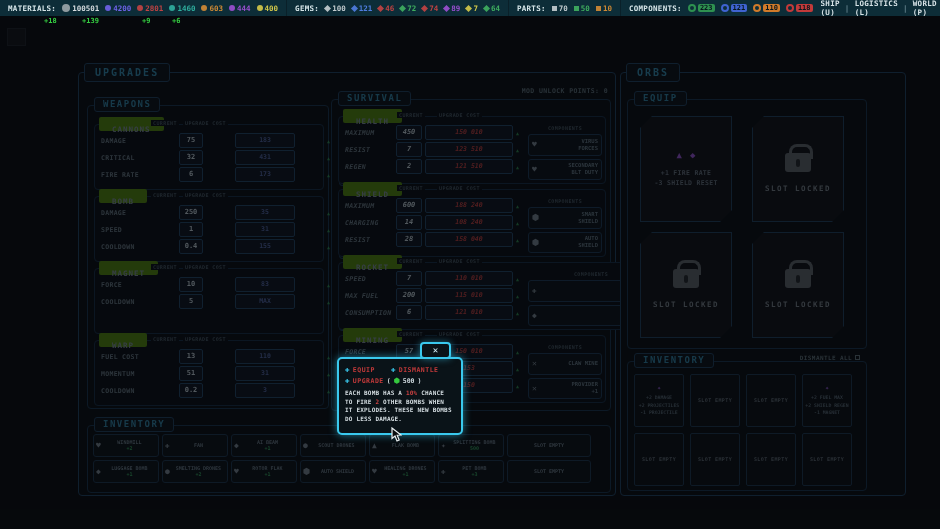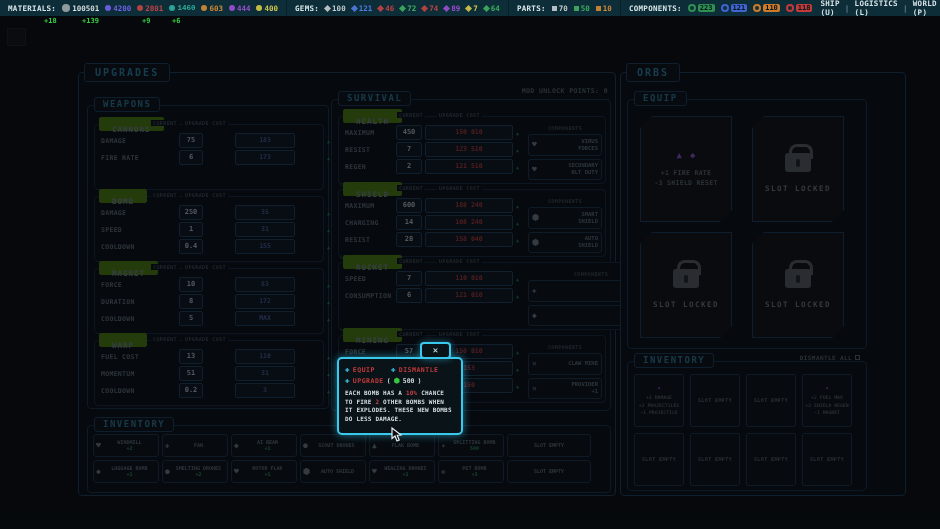--- a/index.html
+++ b/index.html
@@ -38,21 +38,21 @@
 
 .sub{position:absolute;border:1px solid #152c42;border-radius:4px;background:#0b0f14;}
 .stab{position:absolute;top:-8px;left:4px;height:13px;line-height:11px;padding:0 6px;border:7px solid #4d7c0f;border-radius:2px;background:#0d151c;color:#74848f;font-size:7.5px;letter-spacing:1px;}
 .colh{position:absolute;top:-5px;font-size:5px;color:#40505c;letter-spacing:.4px;background:#0b0f14;padding:0 2px;}
 .wsec .h-cur{left:56px;}.wsec .h-cost{left:88px;}
 .ssec .h-cur{left:58px;}.ssec .h-cost{left:98px;}
 .sub-body{position:absolute;left:4px;right:3px;top:8px;bottom:3px;display:flex;gap:4px;}
 .tbl{display:flex;flex-direction:column;gap:2px;}
 .trow{display:grid;align-items:center;gap:3px;}
 .wsec .trow{grid-template-columns:48px 24px 60px 8px;gap:32px;}
-.ssec .trow{grid-template-columns:50px 26px 88px 8px;}
+.ssec .trow{grid-template-columns:50px 26px 88px 8px;font-style:italic;}
 .rlabel{font-size:6.5px;color:#5e6e79;letter-spacing:.3px;padding-left:2px;}
 .cell{height:15px;line-height:13px;border:1px solid #20405e;border-radius:2px;background:#0e161f;text-align:center;font-size:7px;}
 .val{color:#b0bcc4;}
 .cost{color:#4a5c94;font-size:6.5px;}
 .redcost .cost{color:#b03a3a;}
 .uarr{font-size:5px;color:#2f9154;opacity:.8;cursor:pointer;}
 .comps{flex:1;display:flex;flex-direction:column;gap:3px;min-width:0;}
 .colh2{font-size:5px;color:#40505c;text-align:center;letter-spacing:.4px;}
 .comp{flex:1;border:1px solid #1b3750;border-radius:3px;background:#0d1319;display:flex;align-items:center;padding:1px 3px;gap:2px;}
 .cicon{font-size:8px;color:#6e7b85;}
@@ -110,21 +110,21 @@
           <b>100501</b>
         </span>
       <span class="tb-item" style="color: rgb(111, 98, 232); justify-content: center;">
           <i class="dot"></i>
           <b>4200</b>
         </span>
       <span class="tb-item" style="color: rgb(192, 67, 67);">
           <i class="dot"></i>
           <b>2801</b>
         </span>
-      <span class="tb-item" style="color: rgb(47, 174, 158); font-family: Liberation Mono, monospace;">
+      <span class="tb-item" style="color: rgb(47, 174, 158);">
           <i class="dot"></i>
           <b>1460</b>
         </span>
       <span class="tb-item" style="color: rgb(207, 138, 53);">
           <i class="dot"></i>
           <b>603</b>
         </span>
       <span class="tb-item" style="color: rgb(154, 79, 208);">
           <i class="dot"></i>
           <b>444</b>
@@ -242,20 +242,26 @@
         <span class="colh h-cost">UPGRADE COST</span>
         <div class="sub-body">
           <div class="tbl">
             <div class="trow">
               <span class="rlabel">DAMAGE</span>
               <span class="cell val">75</span>
               <span class="cell cost">183</span>
               <span class="uarr">▲</span>
             </div>
             <div class="trow">
+              <span class="rlabel">CRITICAL</span>
+              <span class="cell val">32</span>
+              <span class="cell cost">431</span>
+              <span class="uarr">▲</span>
+            </div>
+            <div class="trow">
               <span class="rlabel">FIRE RATE</span>
               <span class="cell val">6</span>
               <span class="cell cost">173</span>
               <span class="uarr">▲</span>
             </div>
           </div>
           <div class="comps">
             <span class="colh2">COMPONENTS</span>
             <div class="comp">
               <span class="cicon">⌖</span>
@@ -326,26 +332,20 @@
         <span class="colh h-cost">UPGRADE COST</span>
         <div class="sub-body">
           <div class="tbl">
             <div class="trow">
               <span class="rlabel">FORCE</span>
               <span class="cell val">10</span>
               <span class="cell cost">83</span>
               <span class="uarr">▲</span>
             </div>
             <div class="trow">
-              <span class="rlabel">DURATION</span>
-              <span class="cell val">8</span>
-              <span class="cell cost">172</span>
-              <span class="uarr">▲</span>
-            </div>
-            <div class="trow">
               <span class="rlabel">COOLDOWN</span>
               <span class="cell val">5</span>
               <span class="cell cost">MAX</span>
               <span class="uarr">▲</span>
             </div>
           </div>
           <div class="comps">
             <span class="colh2">COMPONENTS</span>
             <div class="comp">
               <span class="cicon">❄</span>
@@ -508,20 +508,26 @@
       <div class="sub ssec redcost" style="left:6px;top:162px;width:320px;height:68px;">
         <div class="stab">ROCKET</div>
         <span class="colh h-cur">CURRENT</span>
         <span class="colh h-cost">UPGRADE COST</span>
         <div class="sub-body">
           <div class="tbl">
             <div class="trow">
               <span class="rlabel">SPEED</span>
               <span class="cell val">7</span>
               <span class="cell cost">110 010</span>
+              <span class="uarr">▲</span>
+            </div>
+            <div class="trow">
+              <span class="rlabel">MAX FUEL</span>
+              <span class="cell val">200</span>
+              <span class="cell cost">115 010</span>
               <span class="uarr">▲</span>
             </div>
             <div class="trow">
               <span class="rlabel">CONSUMPTION</span>
               <span class="cell val">6</span>
               <span class="cell cost">121 010</span>
               <span class="uarr">▲</span>
             </div>
           </div>
           <div class="comps">

